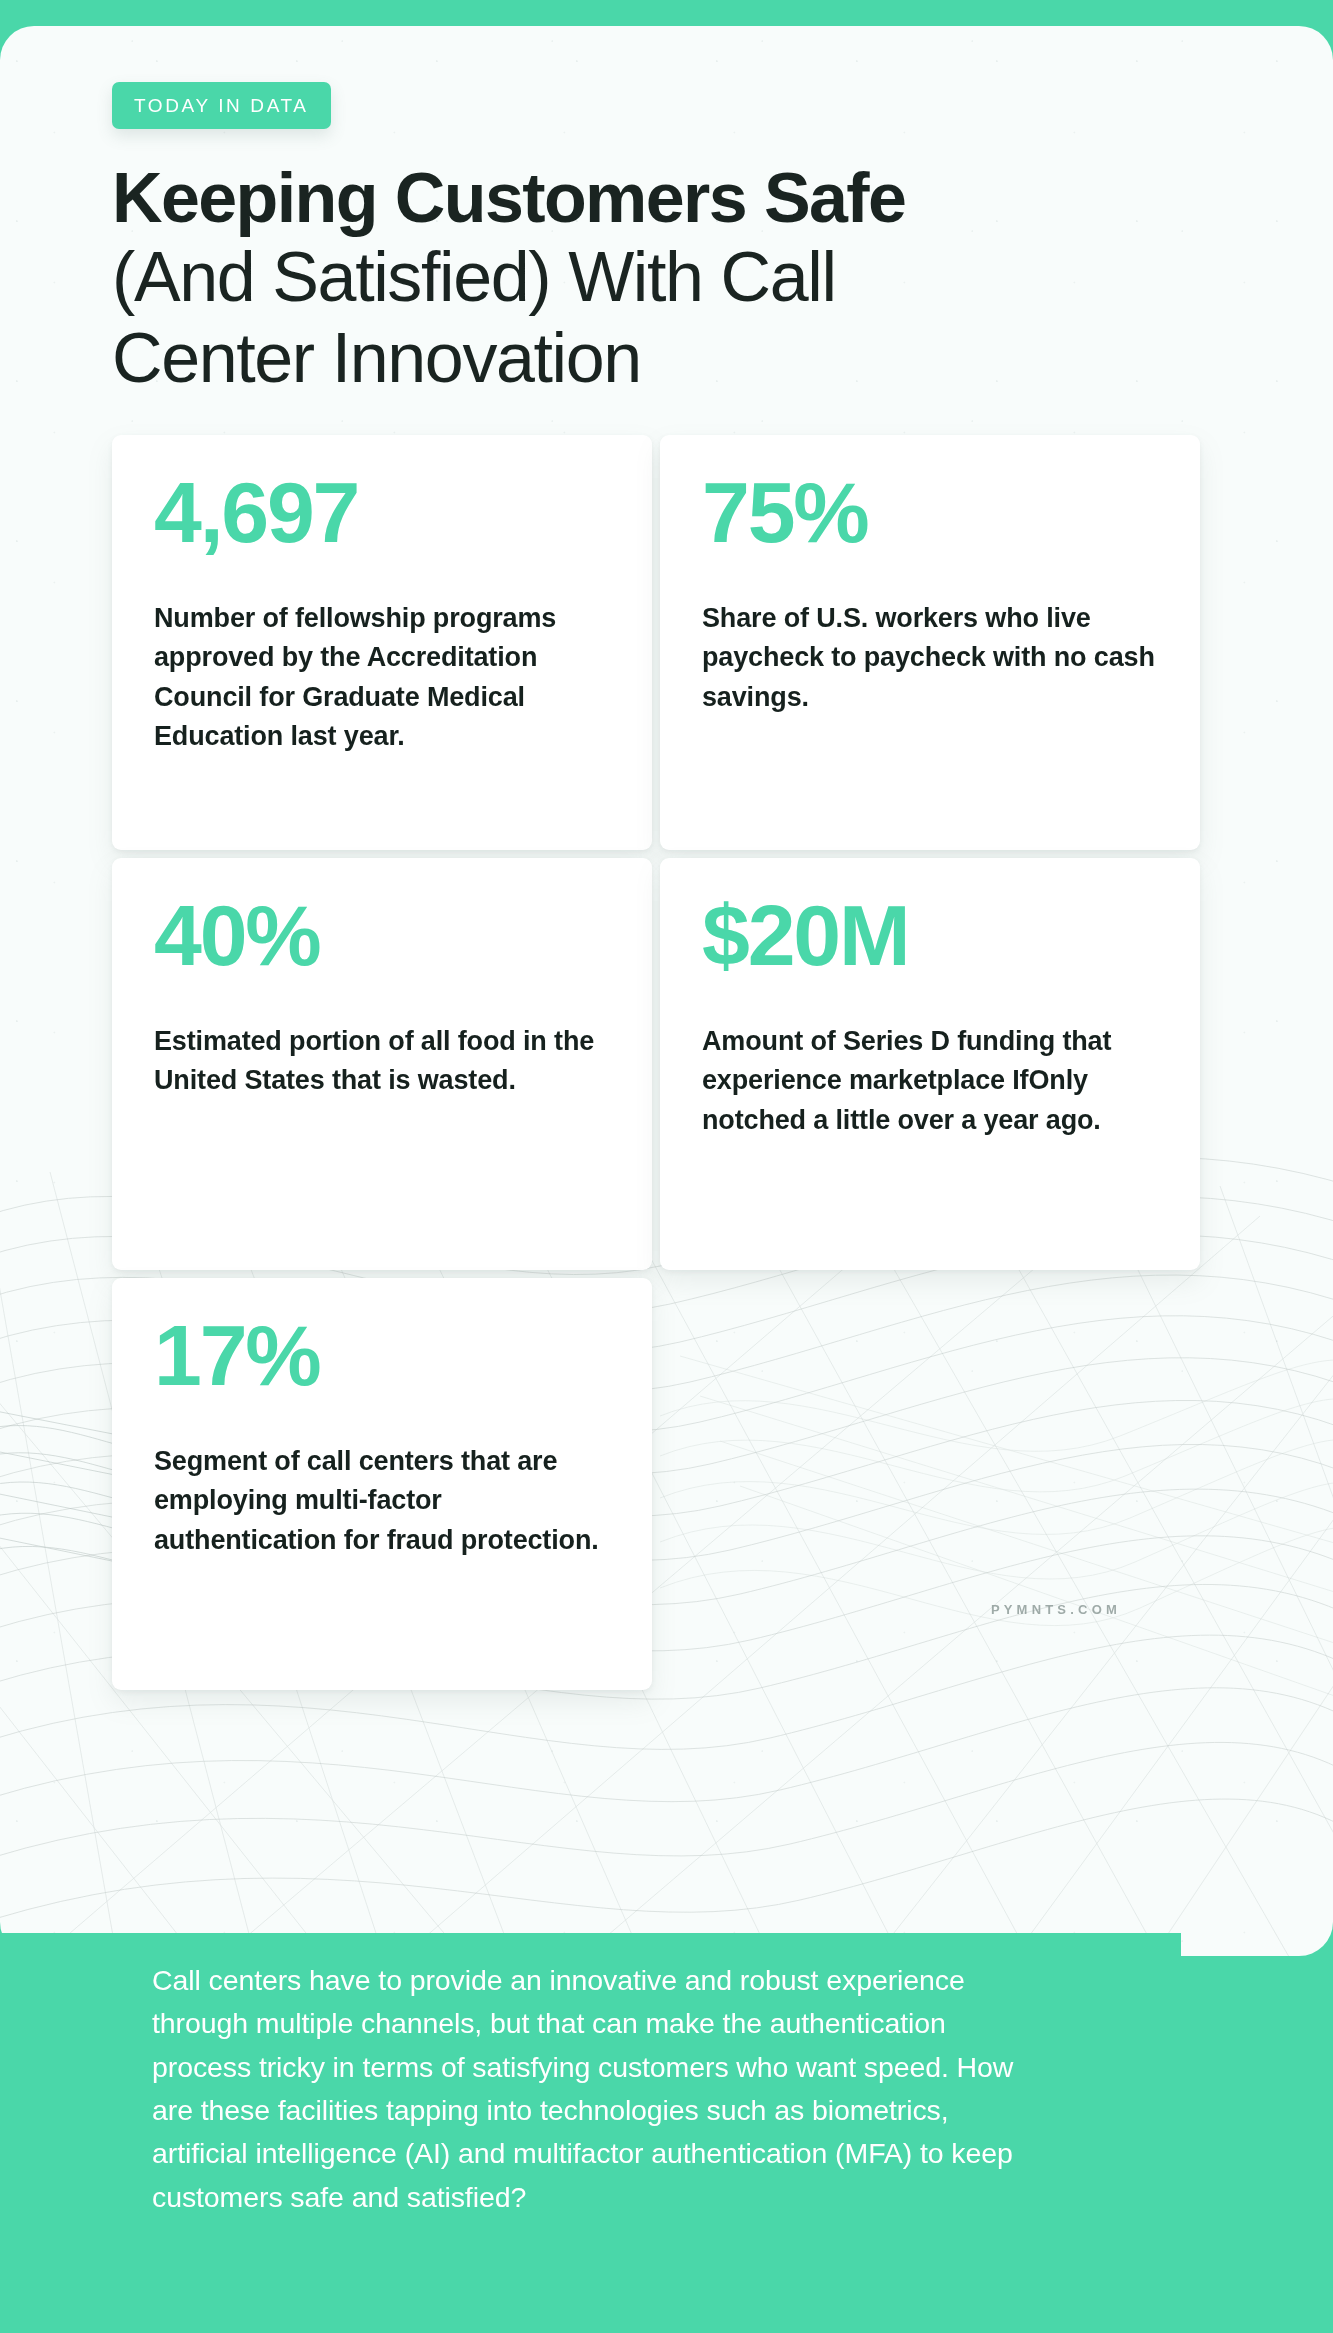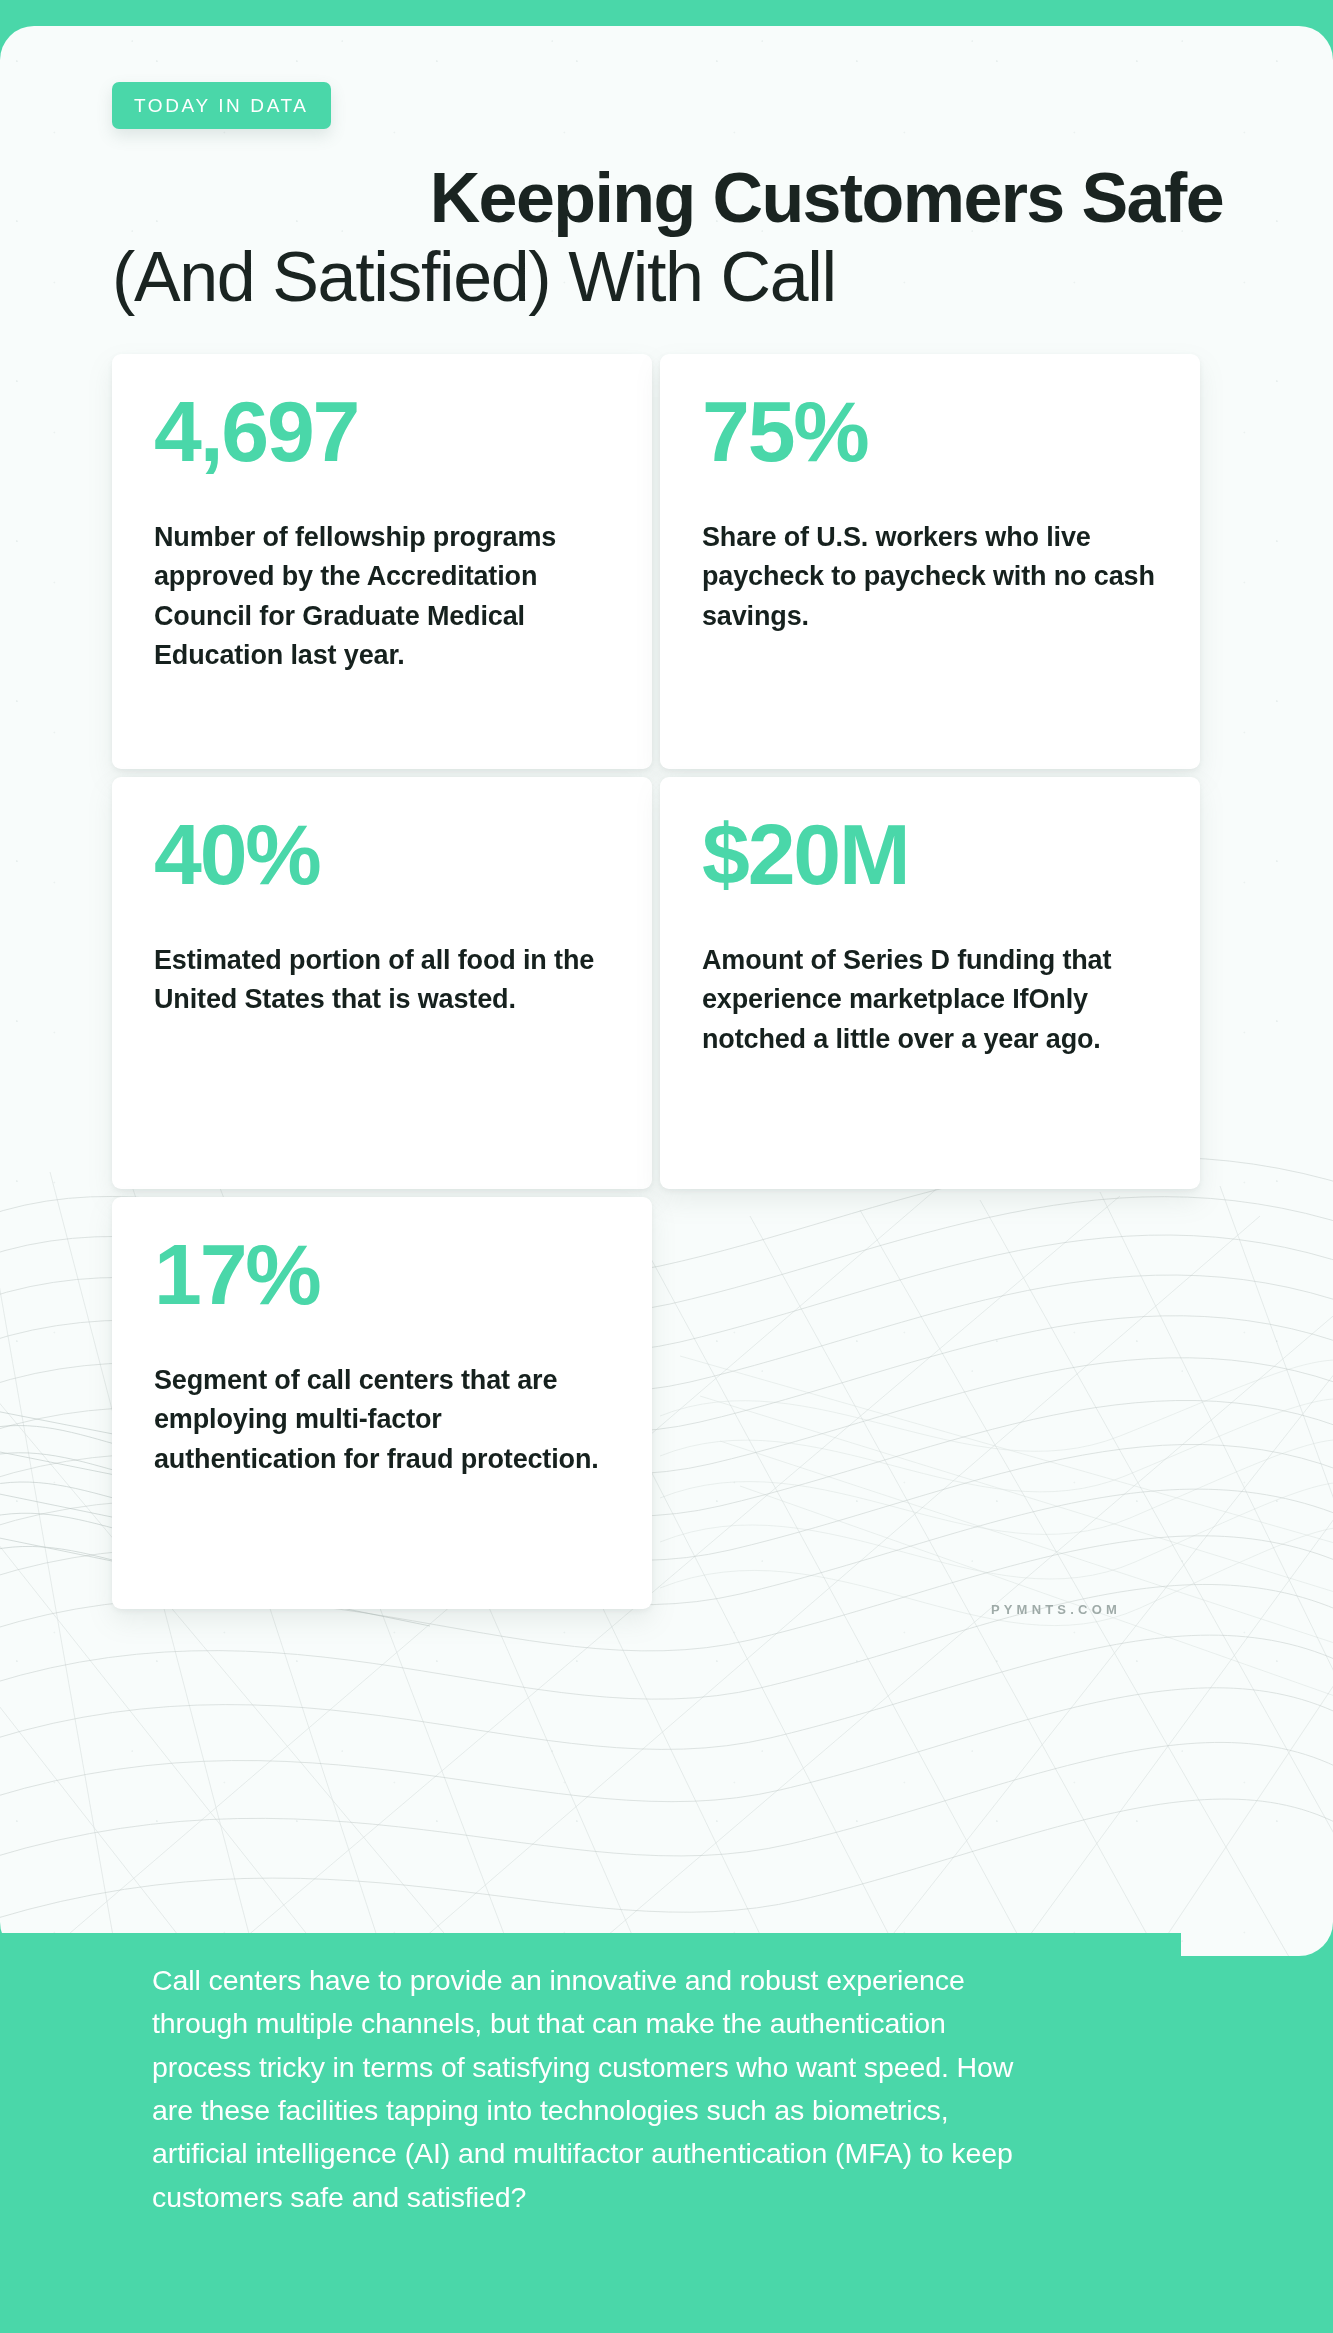--- a/index.html
+++ b/index.html
@@ -78,21 +78,20 @@
   }
 
   
   .headline { margin-top: 32px; }
   .h-bold {
     font-size: 70px;
     font-weight: 700;
     color: #1A2421;
     letter-spacing: -1.6px;
     line-height: 1.08;
-    text-align: right;
   }
   .h-light {
     font-size: 70px;
     font-weight: 300;
     color: #1A2421;
     letter-spacing: -1.4px;
     line-height: 1.16;
   }
 
   
@@ -239,20 +238,21 @@
       </g>
     </svg>
 
     <div class="content">
 
       <span class="pill">TODAY IN DATA</span>
 
       <div class="headline">
         <div class="h-bold">Keeping Customers Safe</div>
         <div class="h-light">(And Satisfied) With Call</div>
+        <div class="h-light">Center Innovation</div>
       </div>
 
       <div class="grid">
 
         <div class="card r1">
           <div class="stat">4,697</div>
           <div class="desc">Number of fellowship programs approved by the Accreditation Council for Graduate Medical Education last year.</div>
         </div>
 
         <div class="card r1">

